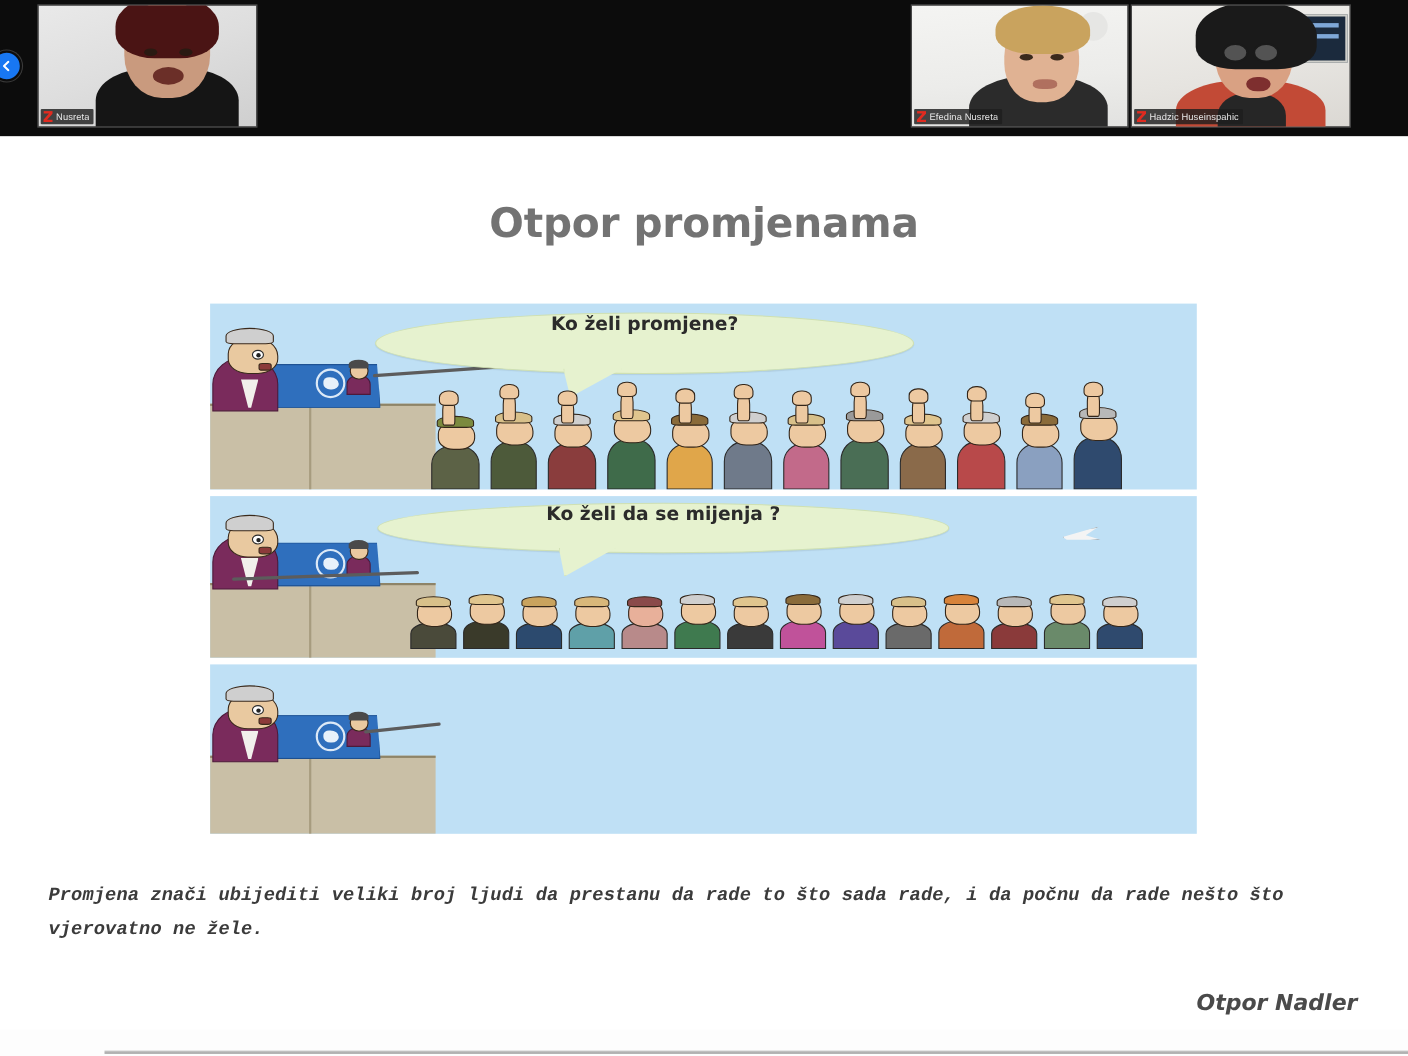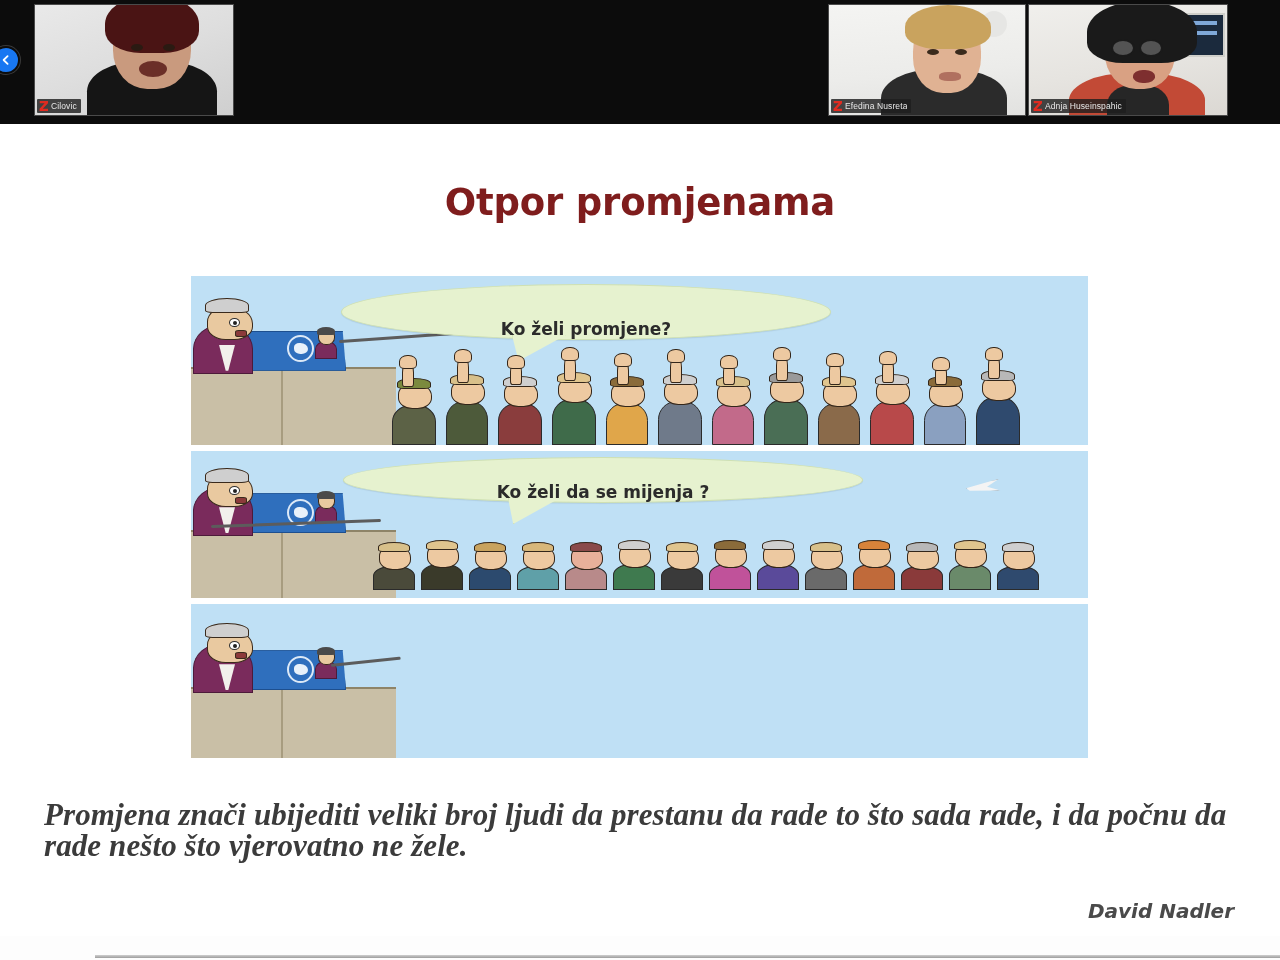--- a/index.html
+++ b/index.html
@@ -63,21 +63,21 @@
   .pic{position:absolute;border:2px solid #b9a37e;background:#f2f2ee;}
 
   
   #slide{
     position:absolute;left:0;top:124px;width:1280px;height:812px;
     background:#ffffff;
   }
   #slide-title{
     position:absolute; left:0; top:57px; width:1280px;
     text-align:center;
-    font-size:37px; font-weight:bold; color:#7f1d1d;
+    font-size:37px; font-weight:bold; color:#737373;
     letter-spacing:-0.2px;
     font-family:"DejaVu Sans","Liberation Sans",sans-serif;
   }
 
   
   #comic{
     position:absolute; left:191px; top:152px; width:897px; height:482px;
     display:flex; flex-direction:column; gap:6px;
   }
   .panel{
@@ -146,21 +146,21 @@
   }
   .aide .ab{position:absolute;left:2px;bottom:0;width:22px;height:18px;background:#7a2b5c;border-radius:46% 46% 0 0;border:1px solid #4d1a3a;}
   .aide .ah{position:absolute;left:5px;bottom:14px;width:17px;height:16px;background:#e9c9a0;border:1px solid #3a2a1c;border-radius:46%;}
   .aide .ahr{position:absolute;left:4px;bottom:24px;width:18px;height:8px;background:#4a4a4a;border-radius:60% 60% 20% 20%;}
 
   
   .bubble{
     position:absolute; background:#e6f2cf;
     border:1px solid #cfe0b2;
     border-radius:50%/50%;
-    display:flex;align-items:flex-end;justify-content:center;
+    display:flex;align-items:flex-start;justify-content:center;
     box-shadow:0 1px 1px rgba(0,0,0,.08);
   }
   .bubble span{
     font-size:17px;font-weight:bold;color:#2b2b2b;
     font-family:"DejaVu Sans","Liberation Sans",sans-serif;
     white-space:nowrap;
   }
   .tail{
     position:absolute;background:#e6f2cf;border:1px solid #cfe0b2;
     border-top:none;
@@ -192,22 +192,22 @@
     position:absolute;right:88px;top:30px;width:34px;height:12px;
     background:#f4f4f4;border:1px solid #9aa7b0;
     clip-path:polygon(0 40%,100% 0,62% 52%,100% 100%,10% 66%);
     transform:rotate(-8deg);
   }
 
   
   #caption{
     position:absolute; left:44px; top:675px; width:1190px;
     font-style:italic; font-weight:bold;
-    font-size:31px; line-height:31px; color:#3b3b3b;
-    font-family:Liberation Serif, serif;
+    font-size:17px; line-height:31px; color:#3b3b3b;
+    font-family:Liberation Mono, monospace;
     letter-spacing:.1px;
   }
   #attribution{
     position:absolute; right:46px; top:775px;
     font-style:italic; font-weight:bold;
     font-size:20px; color:#4a4a4a;
     font-family:"DejaVu Sans","Liberation Sans",sans-serif;
   }
   #bottom-bar{
     position:absolute;left:0;bottom:0;width:1280px;height:24px;
@@ -236,21 +236,21 @@
       <div class="wall" style="background:linear-gradient(160deg,#e9e9e9 0%,#dedede 48%,#cfcfcf 100%);"></div>
       <div class="torso" style="left:52px;bottom:-18px;width:130px;height:72px;background:#151515;border-radius:42% 42% 0 0;"></div>
       <div class="head" style="left:78px;bottom:26px;width:78px;height:88px;background:#c99a7e;"></div>
       <div class="hair" style="left:70px;bottom:62px;width:94px;height:58px;background:#4a1414;"></div>
       <div style="position:absolute;left:96px;bottom:64px;width:12px;height:7px;background:#2a1a12;border-radius:50%;"></div>
       <div style="position:absolute;left:128px;bottom:64px;width:12px;height:7px;background:#2a1a12;border-radius:50%;"></div>
       <div style="position:absolute;left:104px;bottom:38px;width:28px;height:16px;background:#6b2f28;border-radius:50%;"></div>
     </div>
     <div class="namebar">
       <i class="zlogo"></i>
-      <span class="nametext">Cilovic</span>
+      <span class="nametext">Nusreta</span>
     </div>
   </div>
 
 
 
 
   <div class="tile" style="left:828px;width:198px;">
     <div class="feed">
       <div class="wall" style="background:linear-gradient(175deg,#f4f4f2 0%,#ececea 60%,#e2e2e0 100%);"></div>
       <div style="position:absolute;right:18px;top:6px;width:26px;height:26px;border-radius:50%;background:#e6e6e4;"></div>
@@ -276,21 +276,21 @@
       <div class="torso" style="left:40px;bottom:-20px;width:136px;height:62px;background:#c24a36;border-radius:44% 44% 0 0;"></div>
       <div style="position:absolute;left:78px;bottom:-20px;width:62px;height:50px;background:#262626;border-radius:40% 40% 0 0;"></div>
       <div class="head" style="left:76px;bottom:26px;width:70px;height:80px;background:#d9a183;"></div>
       <div class="hair" style="left:58px;bottom:52px;width:110px;height:62px;background:#1a1a1a;border-radius:52% 52% 34% 34%;"></div>
       <div style="position:absolute;left:82px;bottom:58px;width:24px;height:18px;border:2.5px solid #1a1a1a;border-radius:50%;background:rgba(255,255,255,.25);"></div>
       <div style="position:absolute;left:110px;bottom:58px;width:24px;height:18px;border:2.5px solid #1a1a1a;border-radius:50%;background:rgba(255,255,255,.25);"></div>
       <div style="position:absolute;left:104px;bottom:32px;width:22px;height:13px;background:#7e2f2f;border-radius:45%;"></div>
     </div>
     <div class="namebar">
       <i class="zlogo"></i>
-      <span class="nametext">Adnja Huseinspahic</span>
+      <span class="nametext">Hadzic Huseinspahic</span>
     </div>
   </div>
 
 </div>
 
 <div id="slide">
 
   <div id="slide-title">Otpor promjenama</div>
 
   <div id="comic">
@@ -519,19 +519,19 @@
             <div class="ahr"></div>
         </div>
       </div>
       <div class="pointer" style="left:140px;top:60px;width:70px;transform:rotate(-6deg);"></div>
       <div style="position:absolute;right:0;bottom:0;width:680px;height:0;"></div>
     </div>
 
   </div>
 
   <div id="caption">Promjena  znači ubijediti  veliki broj ljudi da prestanu da rade to što sada rade, i da počnu da rade nešto što vjerovatno  ne žele.</div>
-  <div id="attribution">David Nadler</div>
+  <div id="attribution">Otpor Nadler</div>
 
 </div>
 
 <div id="bottom-bar">
   <div class="rule"></div>
 </div>
 
 </body></html>

